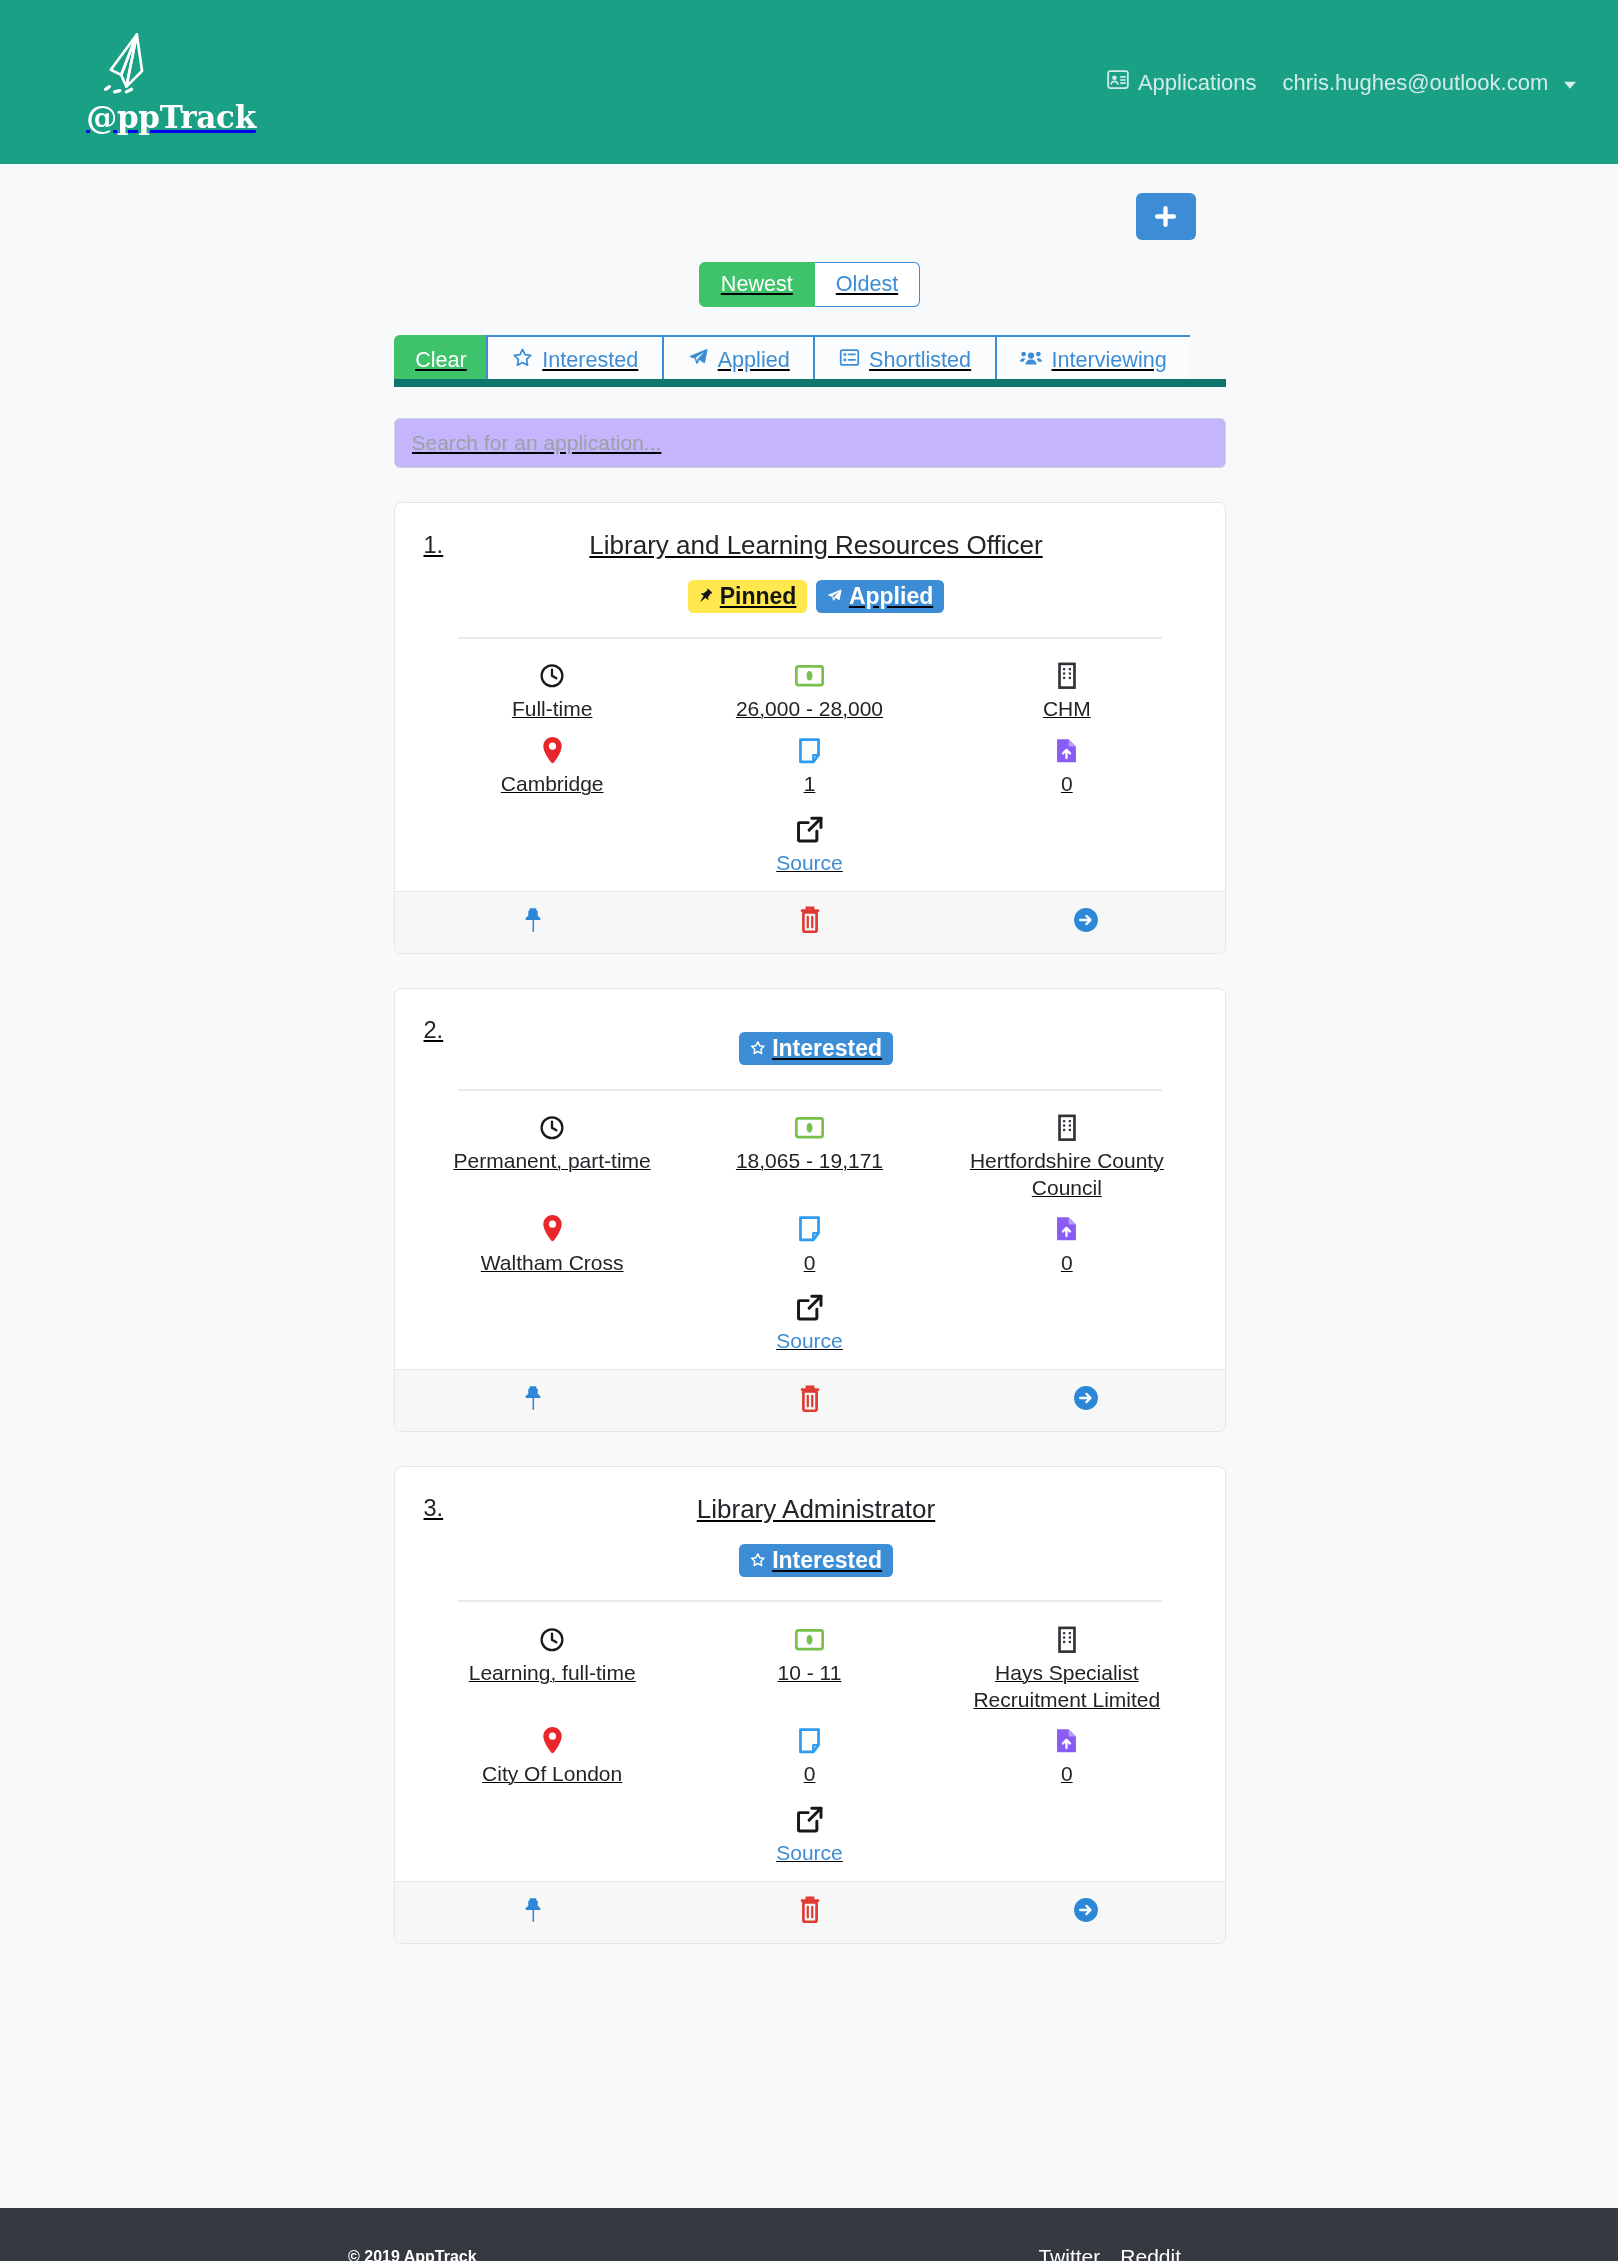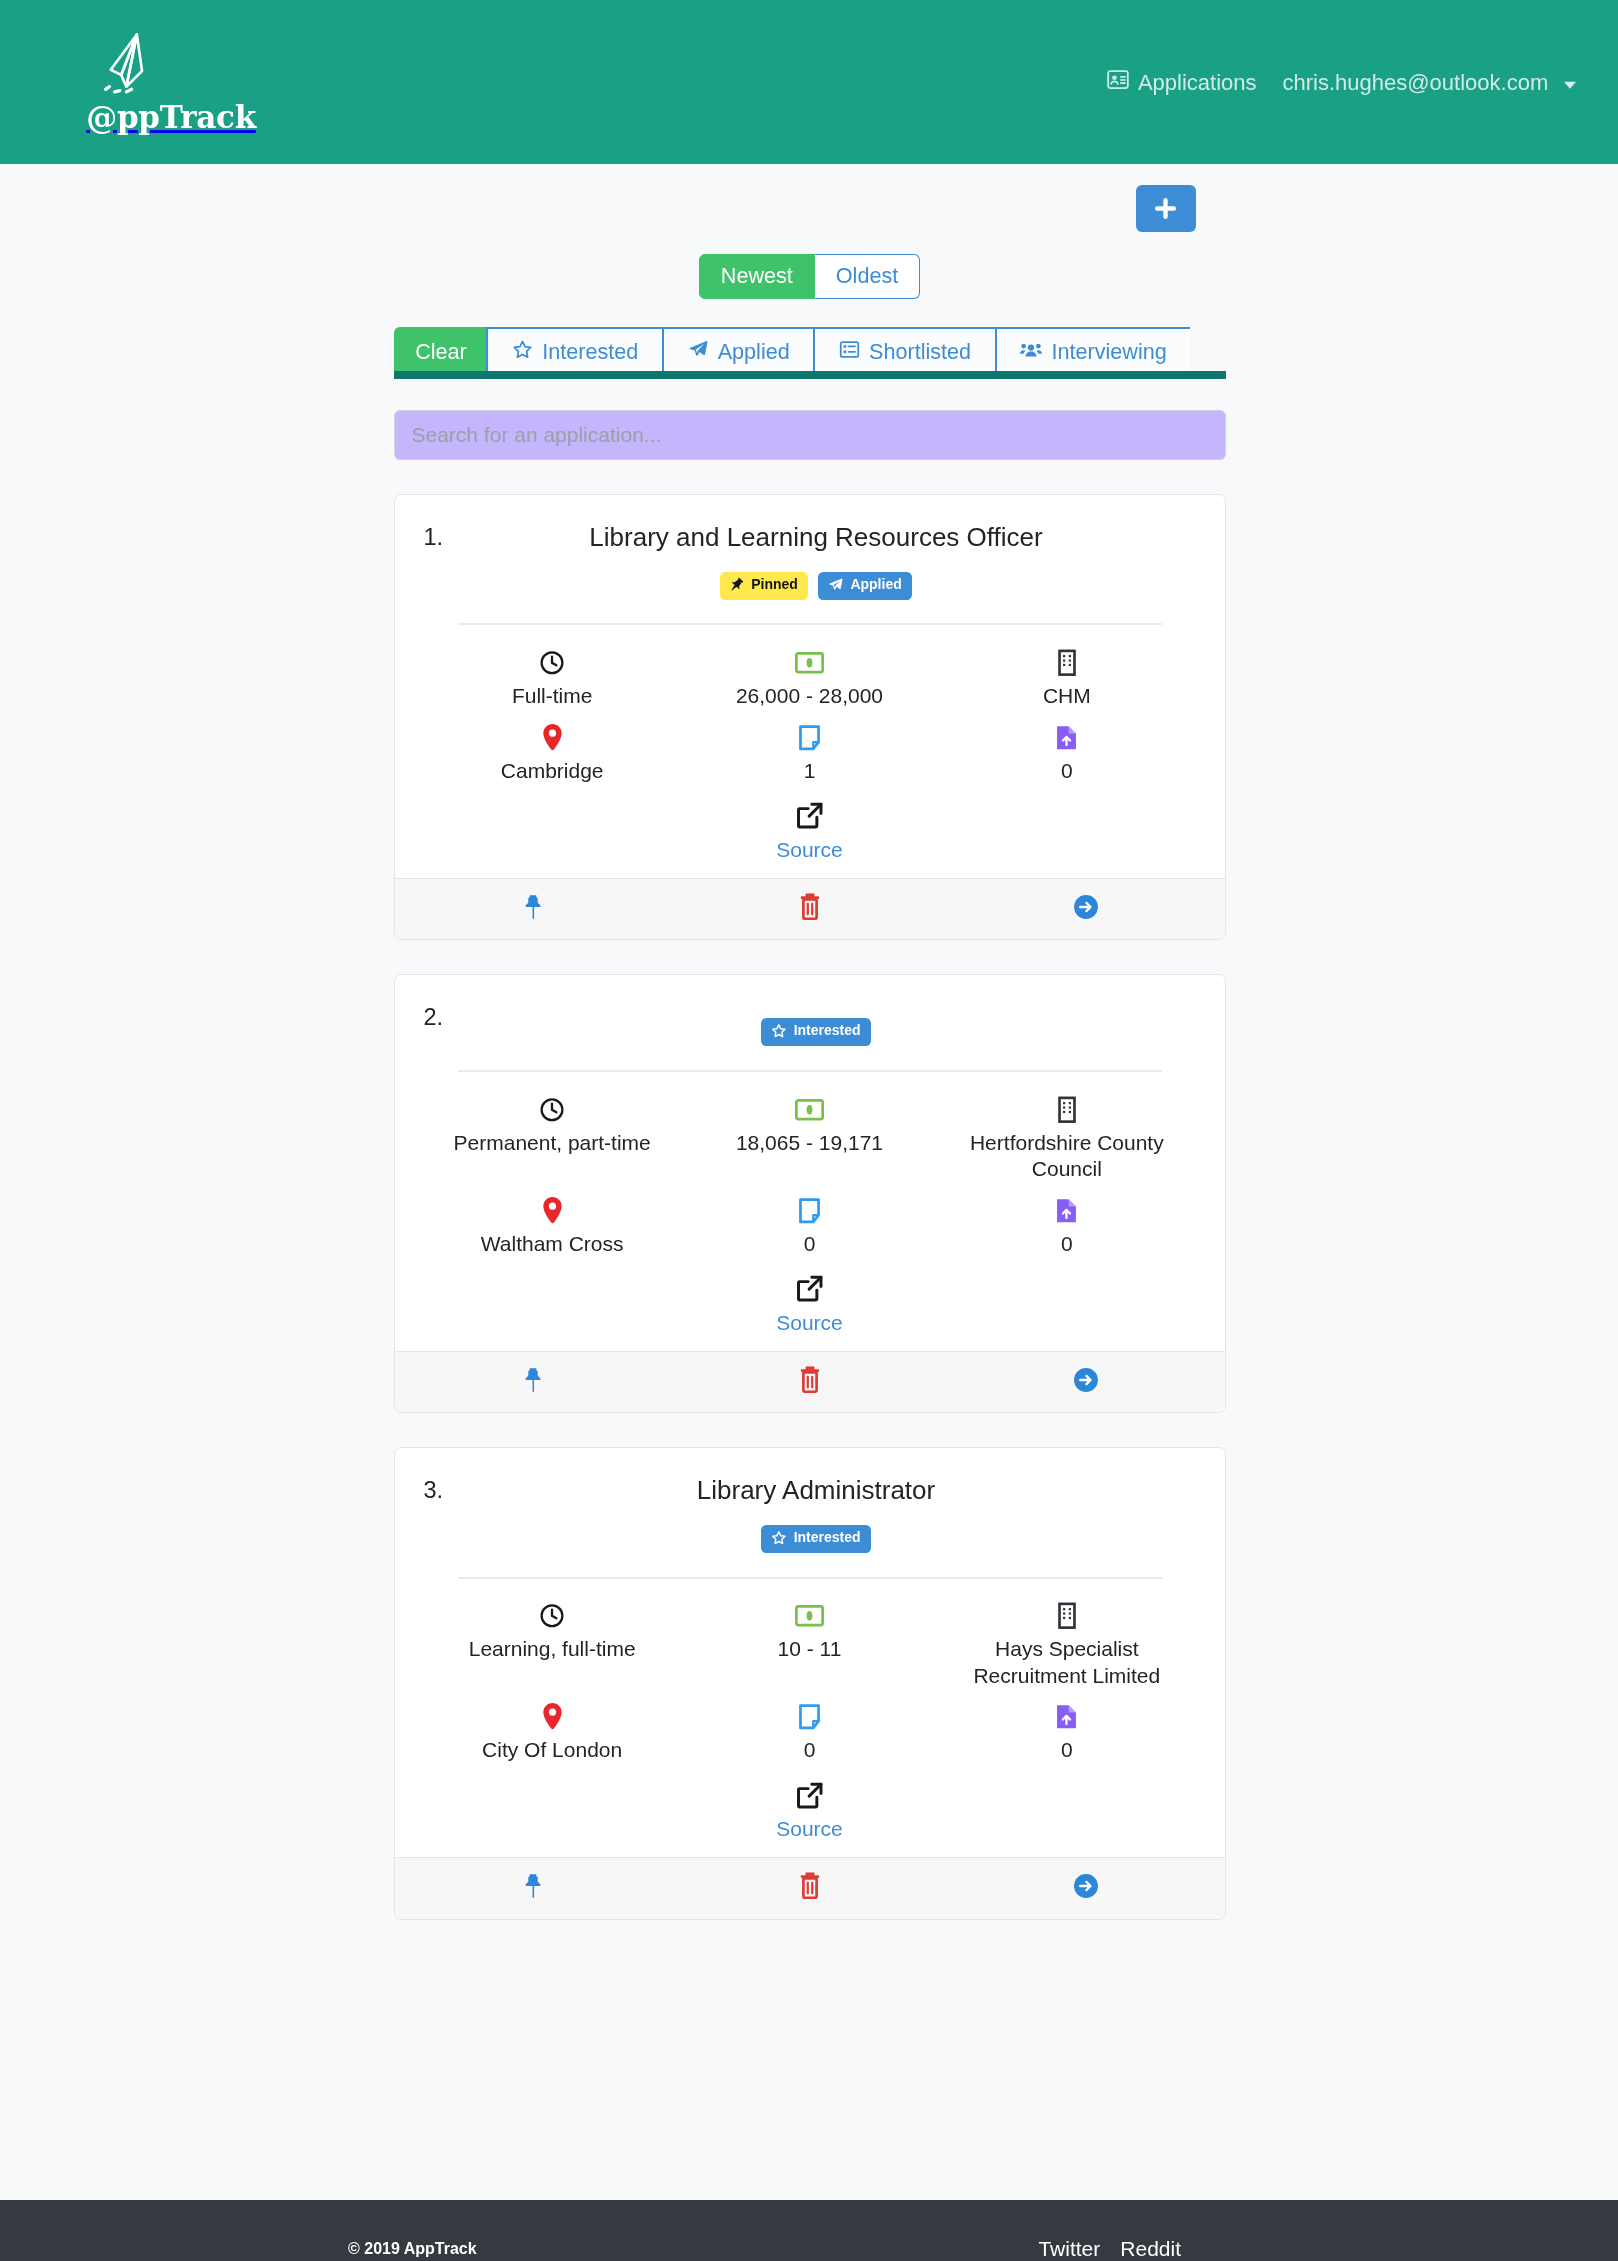--- a/index.html
+++ b/index.html
@@ -64,22 +64,23 @@
     top: 2px;
   }
 
   
   .page {
     min-height: 2032px;
     padding-bottom: 26px;
   }
   .container {
     width: 832px;
-    margin: 4px auto;
+    margin: 12px auto;
     padding-top: 17px;
+    text-decoration: underline;
   }
 
   
   .addrow { display: flex; justify-content: flex-end; }
   .btn-add {
     width: 60px; height: 47px;
     background: #3c8dd5;
     border: none; border-radius: 5.9px;
     color: #fff;
     display: flex; align-items: center; justify-content: center;
@@ -190,21 +191,21 @@
   .badges {
     margin-top: 17px;
     display: flex;
     justify-content: center;
     gap: 9.2px;
   }
   .badge {
     display: inline-flex;
     align-items: flex-start;
     gap: 6.6px;
-    font-size: 14px;
+    font-size: 23px;
     font-weight: 700;
     padding: 5.2px 10.5px;
     border-radius: 5.2px;
     line-height: 1;
   }
   .badge-pinned  { background: #ffe84d; color: #151515; }
   .badge-applied { background: #3c8dd5; color: #fff; }
   .badge-interested { background: #3c8dd5; color: #fff; }
 
   .divider {

